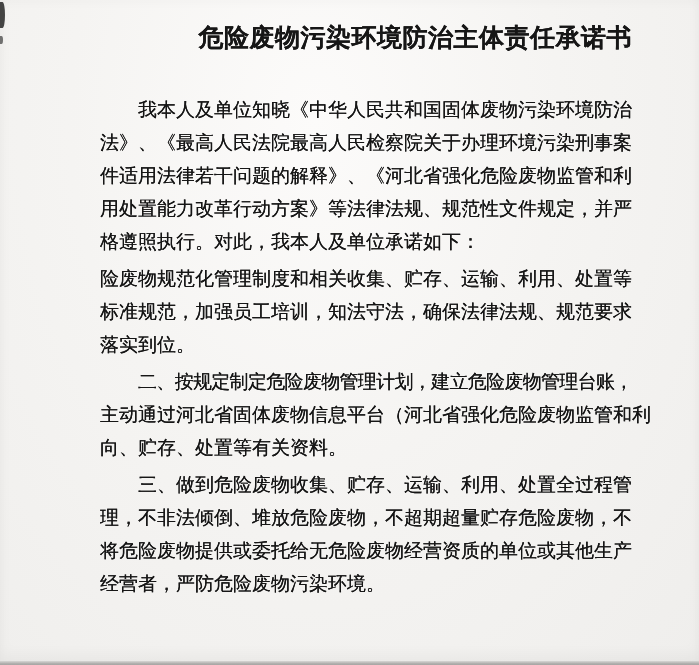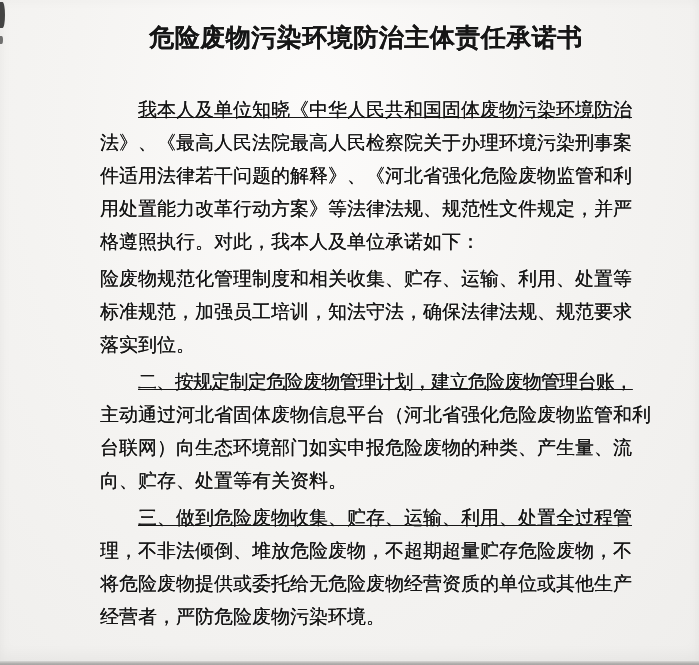--- a/index.html
+++ b/index.html
@@ -25,41 +25,41 @@
   }
 
   .content {
     padding-left: 100px;
     padding-top: 22px;
     width: 632px; 
   }
 
   .doc-title {
     width: 532px;
-    text-align: center;
+    text-align: right;
     font-size: 25px;
     line-height: 32px;
     font-weight: 700;
     letter-spacing: 0.5px;
     margin-bottom: 39px;
     text-shadow: 0 0 0.6px currentColor;
   }
 
   .paragraph { margin-bottom: 4px; }
   .paragraph:last-child { margin-bottom: 16px; }
 
   .text-line {
     width: 532px;
     height: 33px;
     line-height: 33px;
     font-size: 19px;
     white-space: nowrap;
     text-shadow: 0 0 0.5px currentColor;
   }
-  .text-line.first { text-indent: 38px; text-decoration: underline; }   
+  .text-line.first { text-indent: 38px; }   
   .text-line.tight { letter-spacing: -0.68px; } 
 
   
   .edge-smudge-top {
     position: absolute;
     left: 0; top: 2px;
     width: 5px; height: 26px;
     background: #262626;
     border-radius: 0 60% 60% 0;
     opacity: 0.85;
@@ -98,21 +98,20 @@
           <div class="text-line">格遵照执行。对此，我本人及单位承诺如下：</div>
         </div>
         <div class="paragraph">
           <div class="text-line">险废物规范化管理制度和相关收集、贮存、运输、利用、处置等</div>
           <div class="text-line">标准规范，加强员工培训，知法守法，确保法律法规、规范要求</div>
           <div class="text-line">落实到位。</div>
         </div>
         <div class="paragraph">
           <div class="text-line first tight">二、按规定制定危险废物管理计划，建立危险废物管理台账，</div>
           <div class="text-line">主动通过河北省固体废物信息平台（河北省强化危险废物监管和利</div>
-          <div class="text-line">台联网）向生态环境部门如实申报危险废物的种类、产生量、流</div>
           <div class="text-line">向、贮存、处置等有关资料。</div>
         </div>
         <div class="paragraph">
           <div class="text-line first">三、做到危险废物收集、贮存、运输、利用、处置全过程管</div>
           <div class="text-line">理，不非法倾倒、堆放危险废物，不超期超量贮存危险废物，不</div>
           <div class="text-line">将危险废物提供或委托给无危险废物经营资质的单位或其他生产</div>
           <div class="text-line">经营者，严防危险废物污染环境。</div>
         </div>
       </div>
   </div>

